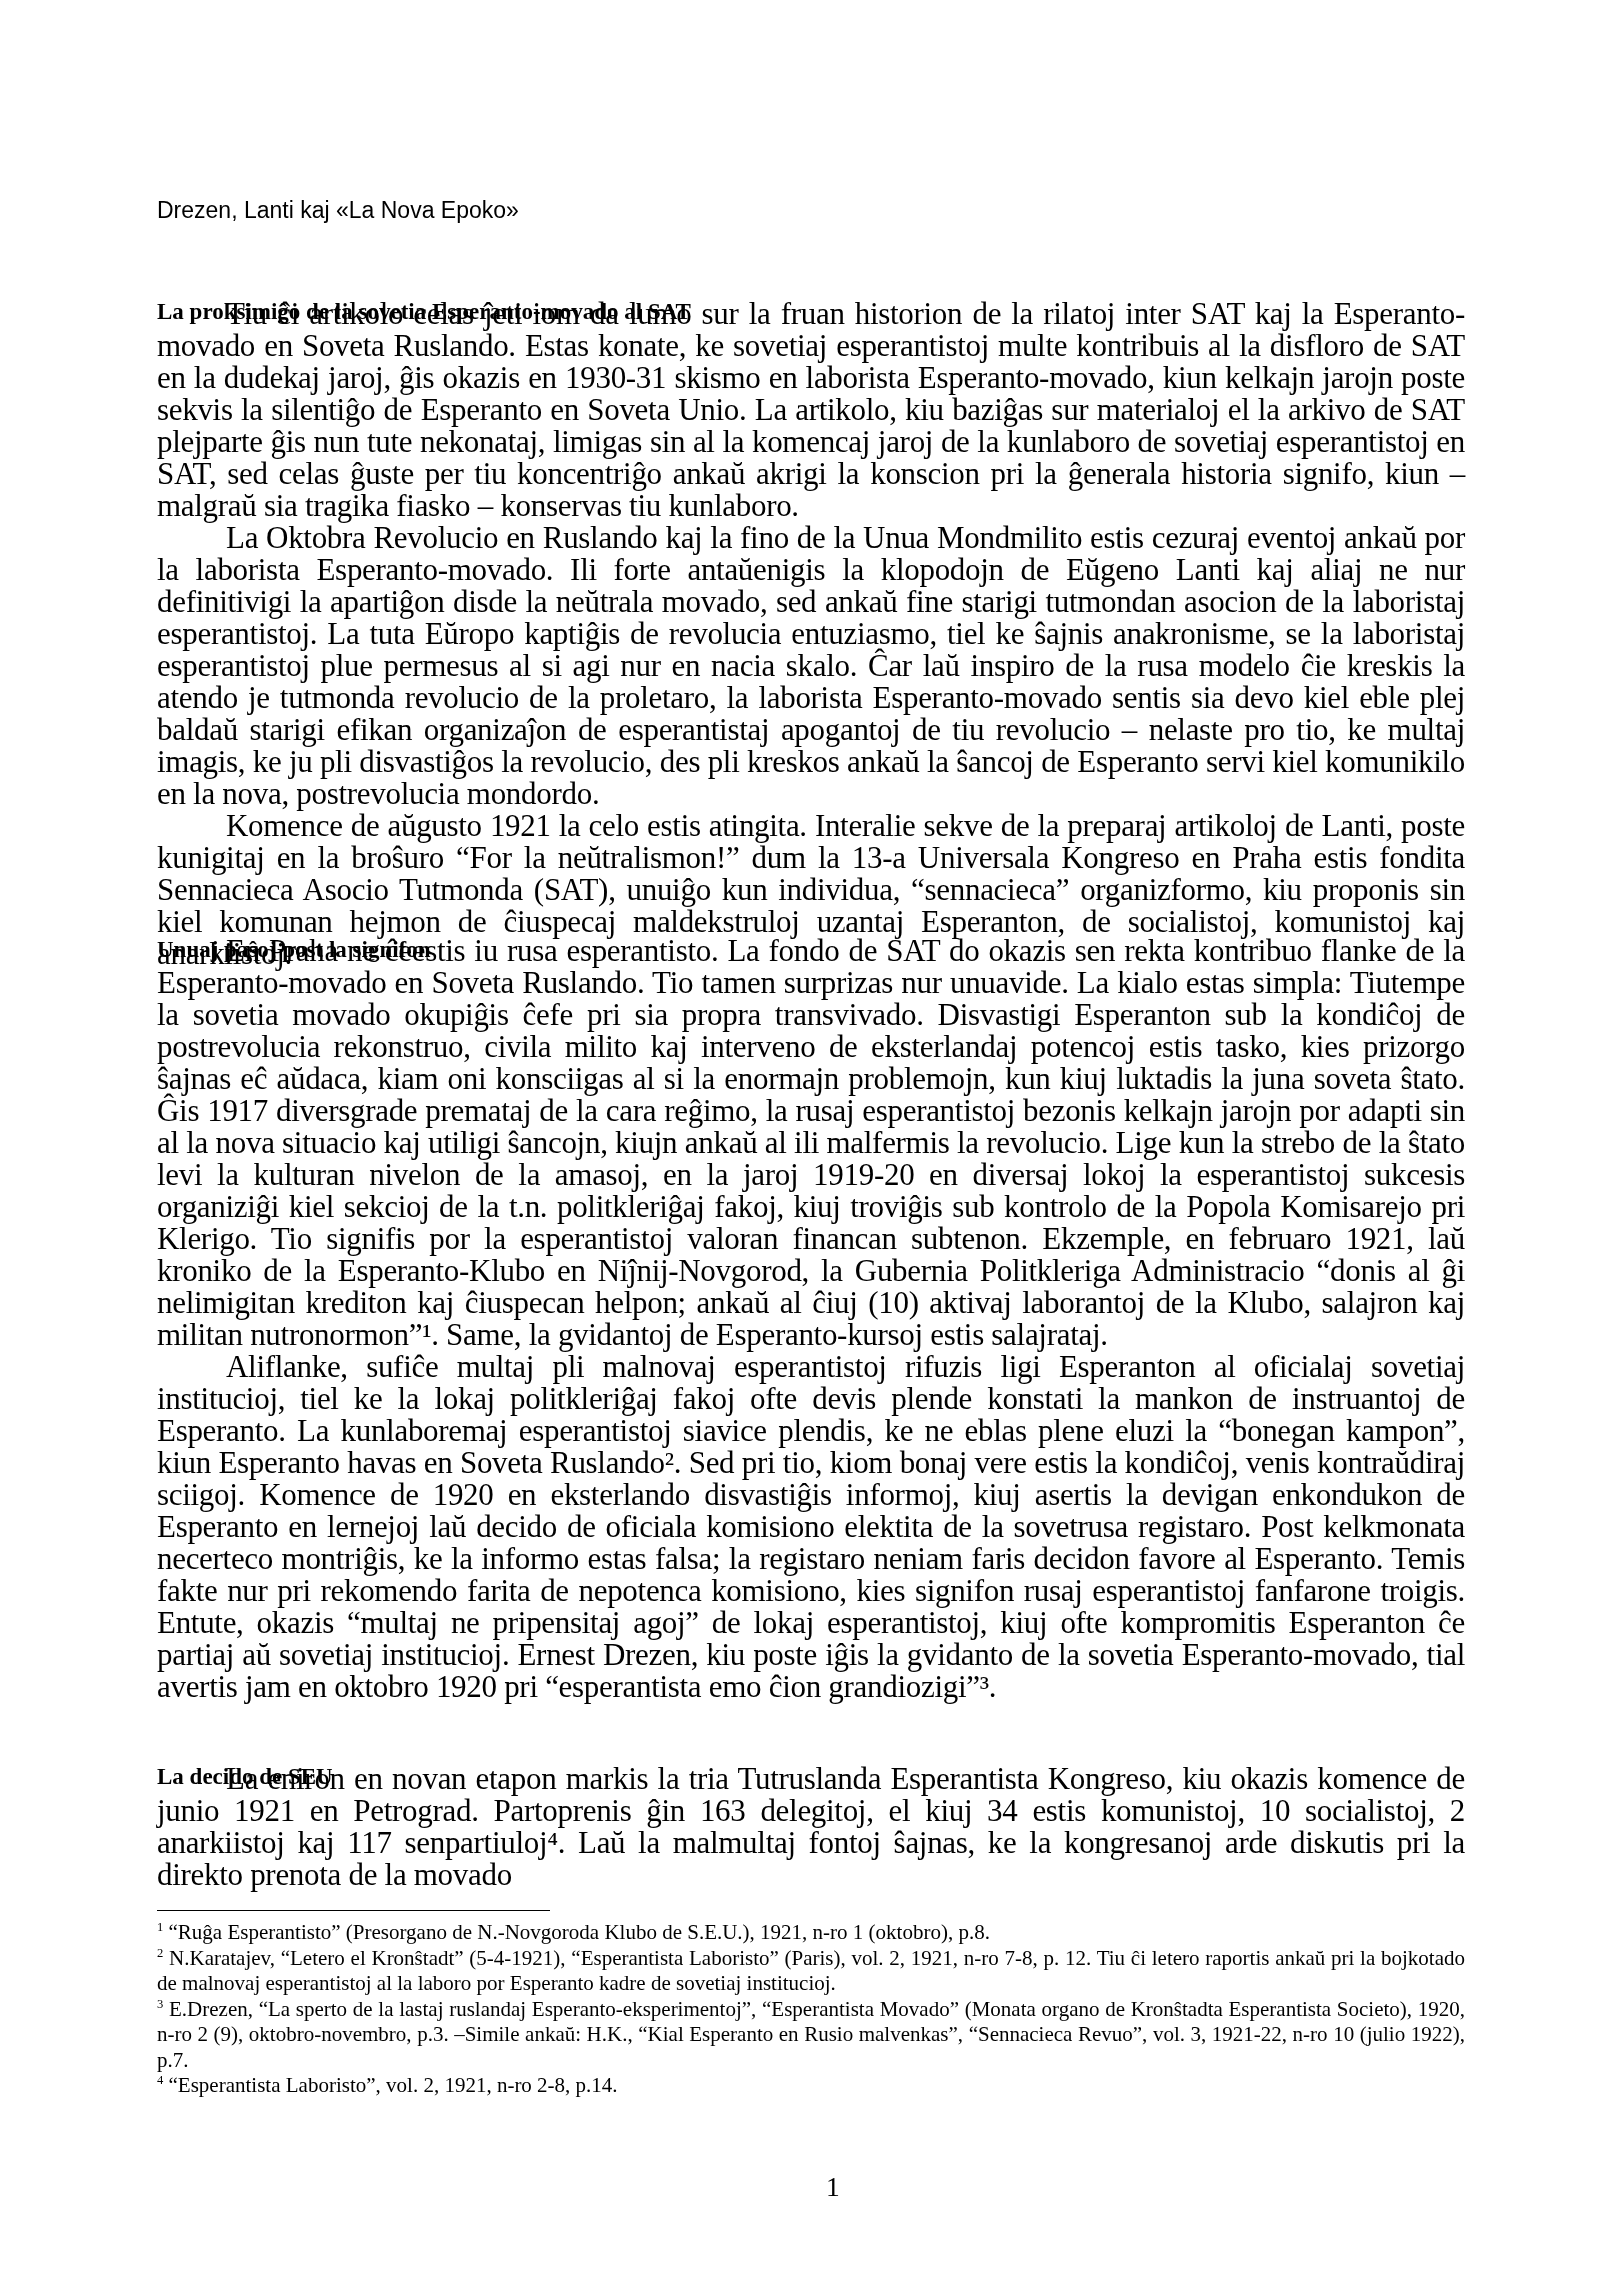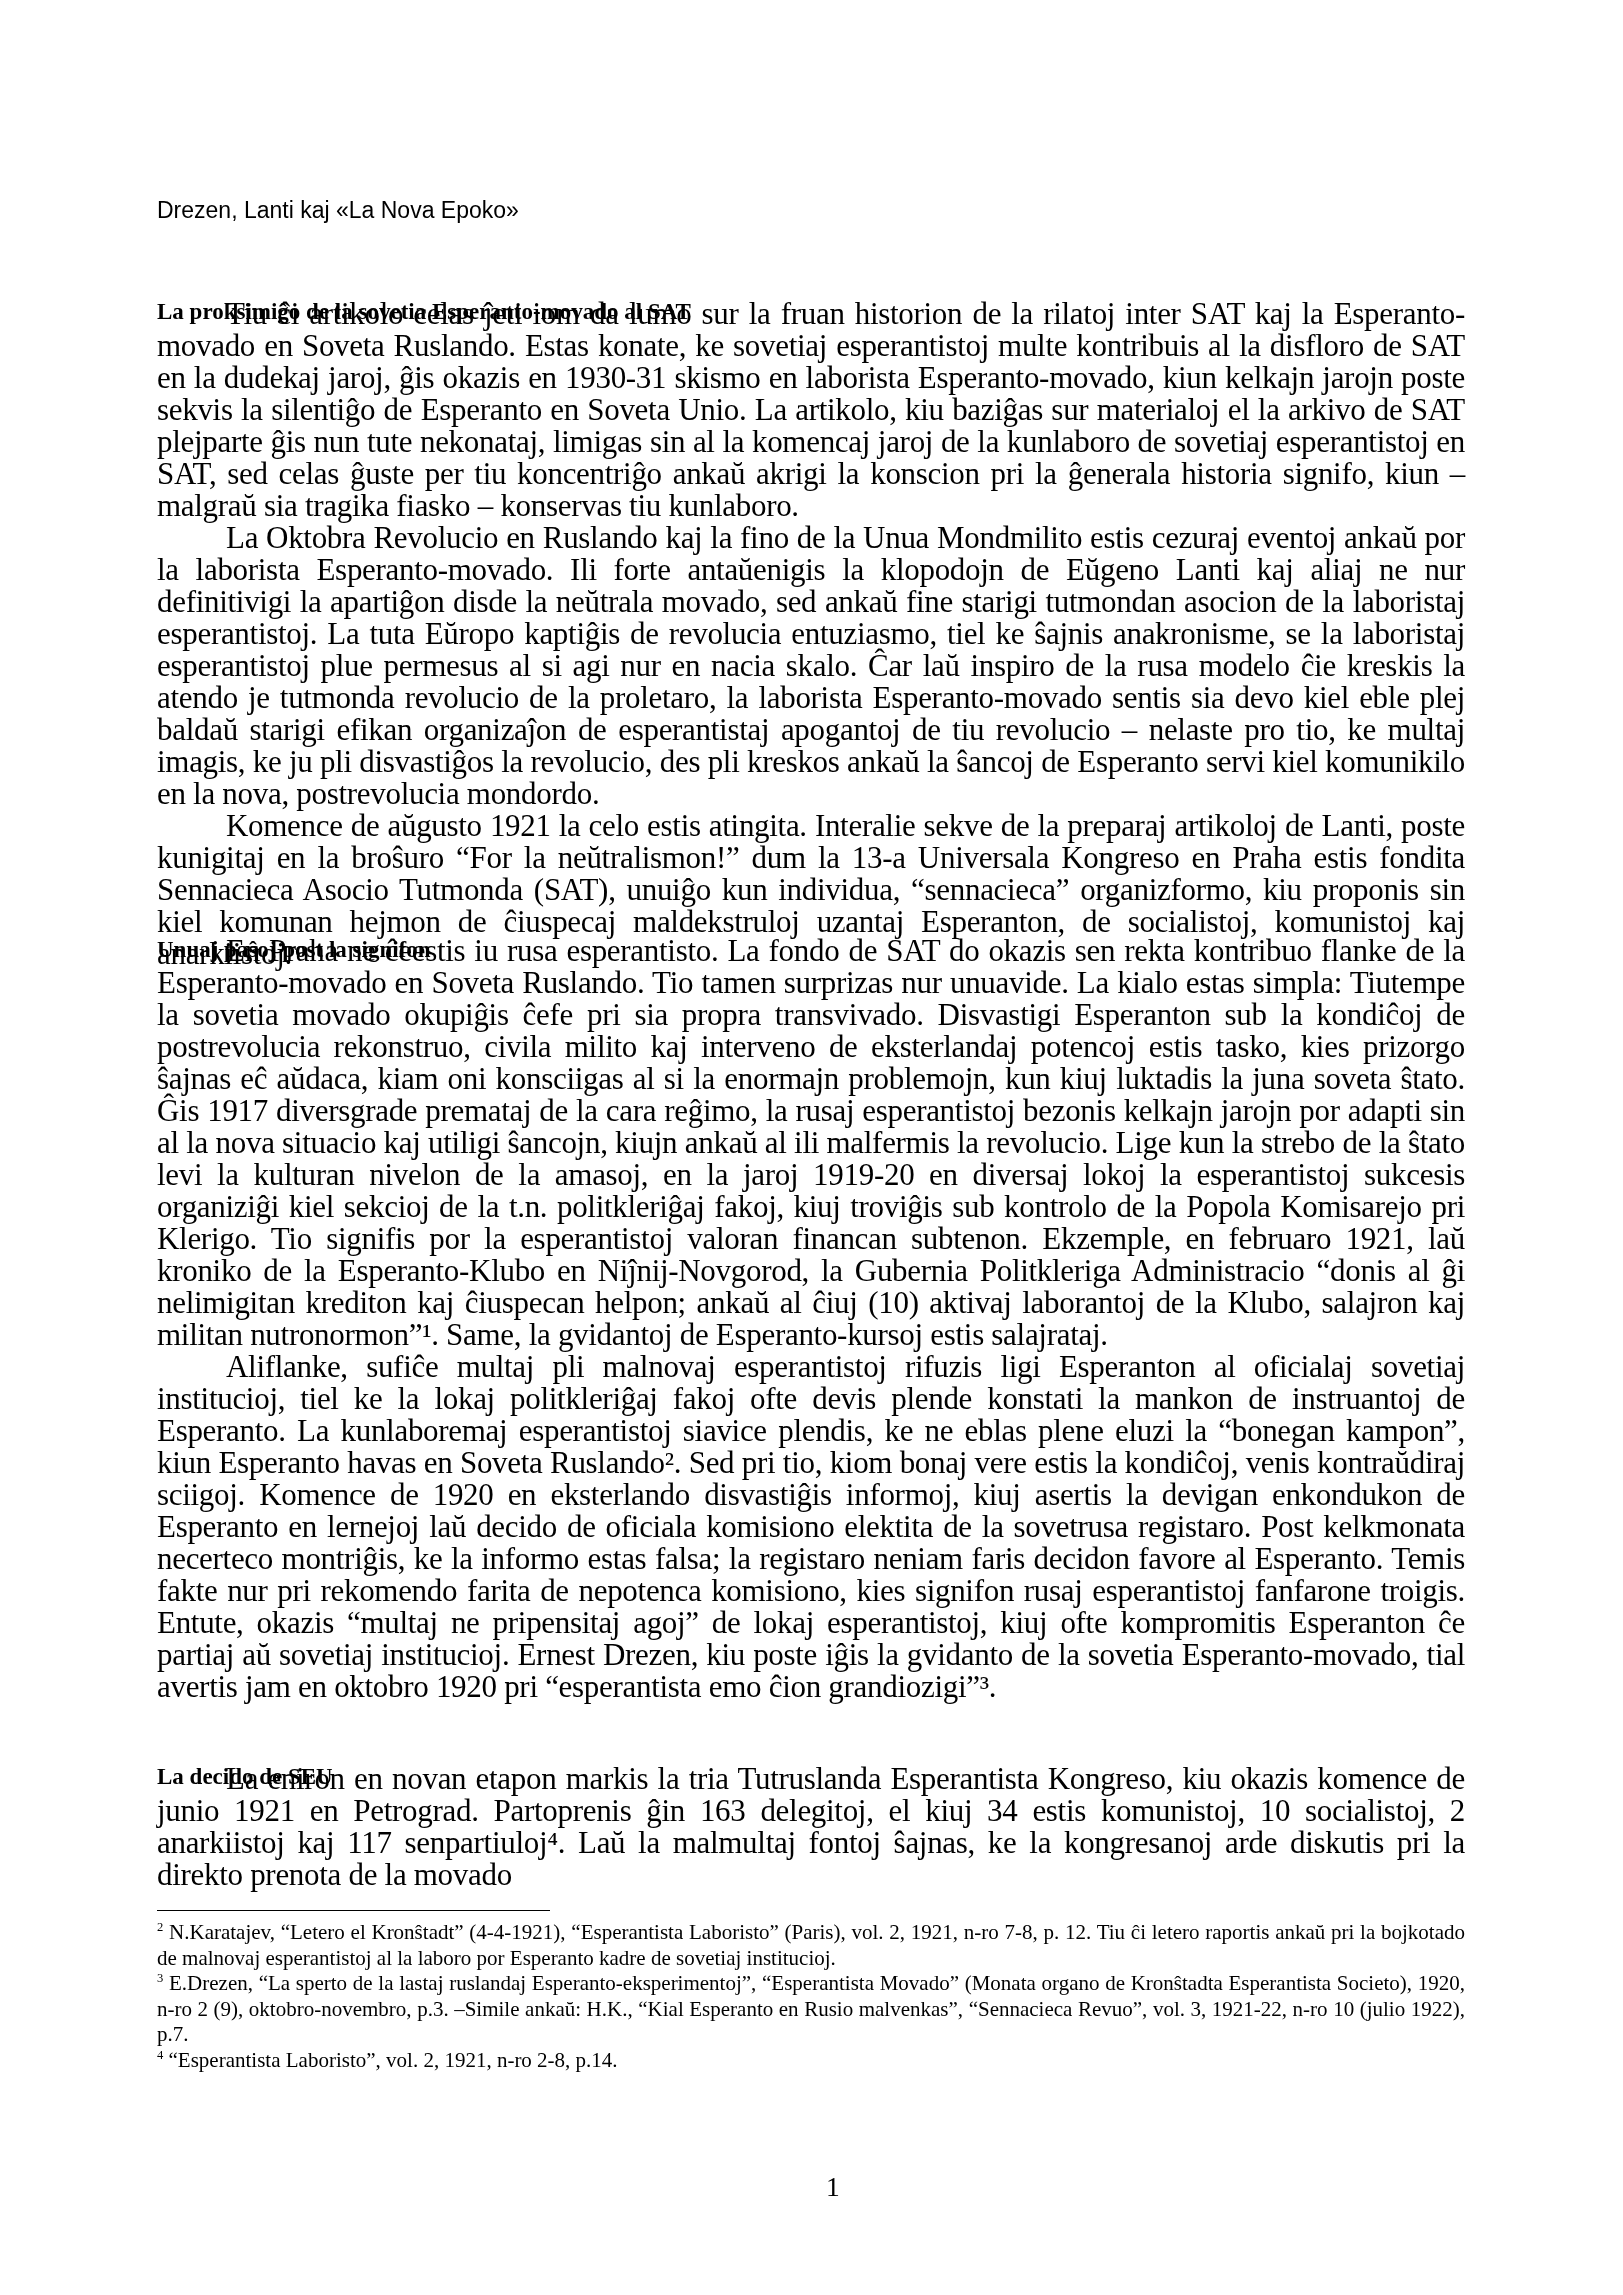--- a/index.html
+++ b/index.html
@@ -34,20 +34,21 @@
     <p>Aliflanke, sufiĉe multaj pli malnovaj esperantistoj rifuzis ligi Esperanton al oficialaj sovetiaj institucioj, tiel ke la lokaj politkleriĝaj fakoj ofte devis plende konstati la mankon de instruantoj de Esperanto. La kunlaboremaj esperantistoj siavice plendis, ke ne eblas plene eluzi la “bonegan kampon”, kiun Esperanto havas en Soveta Ruslando². Sed pri tio, kiom bonaj vere estis la kondiĉoj, venis kontraŭdiraj sciigoj. Komence de 1920 en eksterlando disvastiĝis informoj, kiuj asertis la devigan enkondukon de Esperanto en lernejoj laŭ decido de oficiala komisiono elektita de la sovetrusa registaro. Post kelkmonata necerteco montriĝis, ke la informo estas falsa; la registaro neniam faris decidon favore al Esperanto. Temis fakte nur pri rekomendo farita de nepotenca komisiono, kies signifon rusaj esperantistoj fanfarone troigis. Entute, okazis “multaj ne pripensitaj agoj” de lokaj esperantistoj, kiuj ofte kompromitis Esperanton ĉe partiaj aŭ sovetiaj institucioj. Ernest Drezen, kiu poste iĝis la gvidanto de la sovetia Esperanto-movado, tial avertis jam en oktobro 1920 pri “esperantista emo ĉion grandiozigi”³.</p>
   </div>
 
   <div class="h2" style="top:1740px">La decido de SEU</div>
   <div class="body" style="top:1763px">
     <p>La eniron en novan etapon markis la tria Tutruslanda Esperantista Kongreso, kiu okazis komence de junio 1921 en Petrograd. Partoprenis ĝin 163 delegitoj, el kiuj 34 estis komunistoj, 10 socialistoj, 2 anarkiistoj kaj 117 senpartiuloj⁴. Laŭ la malmultaj fontoj ŝajnas, ke la kongresanoj arde diskutis pri la direkto prenota de la movado</p>
   </div>
 
   <div class="fnrule"></div>
   <div class="footnotes">
-    <p><sup>2</sup> <span>N.Karatajev, “Letero el Kronŝtadt” (4-4-1921), “Esperantista Laboristo” (Paris), vol. 2, 1921, n-ro 7-8, p. 12. Tiu ĉi letero raportis ankaŭ pri la bojkotado de malnovaj esperantistoj al la laboro por Esperanto kadre de sovetiaj institucioj.</span></p>
+    <p><sup>1</sup> <span>“Ruĝa Esperantisto” (Presorgano de N.-Novgoroda Klubo de S.E.U.), 1921, n-ro 1 (oktobro), p.8.</span></p>
+    <p><sup>2</sup> <span>N.Karatajev, “Letero el Kronŝtadt” (5-4-1921), “Esperantista Laboristo” (Paris), vol. 2, 1921, n-ro 7-8, p. 12. Tiu ĉi letero raportis ankaŭ pri la bojkotado de malnovaj esperantistoj al la laboro por Esperanto kadre de sovetiaj institucioj.</span></p>
     <p><sup>3</sup> <span>E.Drezen, “La sperto de la lastaj ruslandaj Esperanto-eksperimentoj”, “Esperantista Movado” (Monata organo de Kronŝtadta Esperantista Societo), 1920, n-ro 2 (9), oktobro-novembro, p.3. –Simile ankaŭ: H.K., “Kial Esperanto en Rusio malvenkas”, “Sennacieca Revuo”, vol. 3, 1921-22, n-ro 10 (julio 1922), p.7.</span></p>
     <p><sup>4</sup> <span>“Esperantista Laboristo”, vol. 2, 1921, n-ro 2-8, p.14.</span></p>
   </div>
 </div>
 
 <div class="pagenum">1</div>
 
 
 </body></html>

